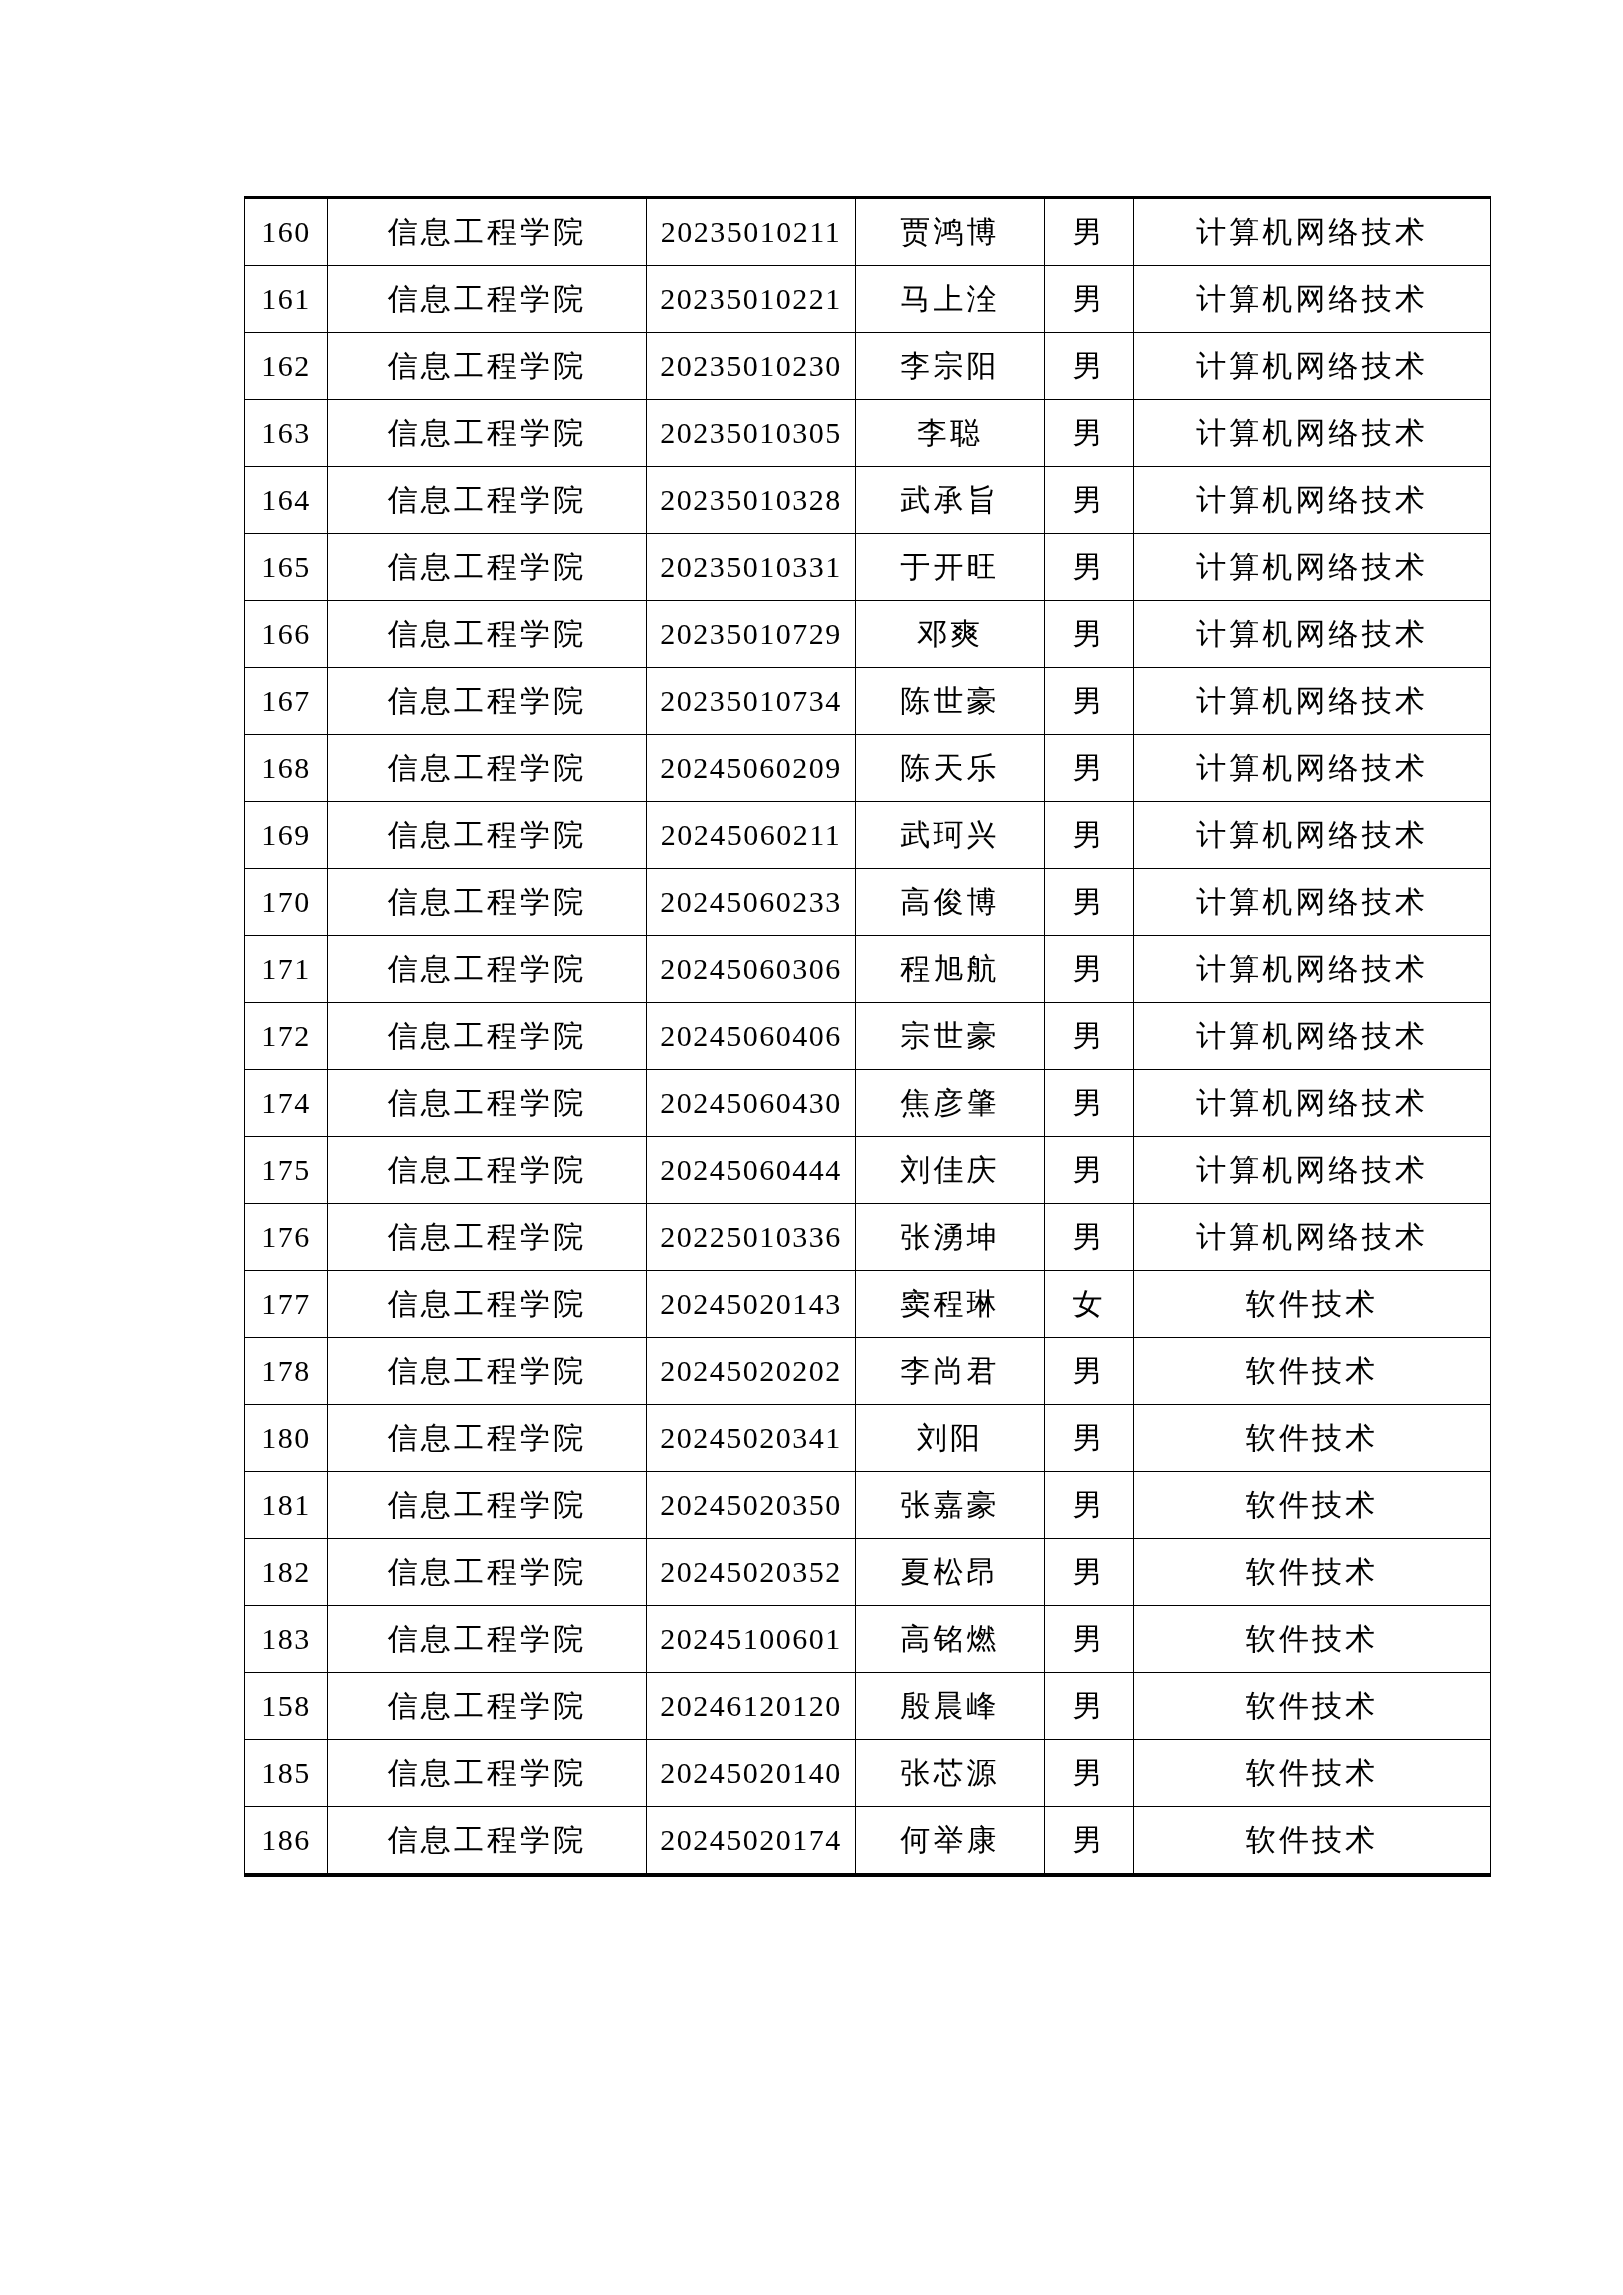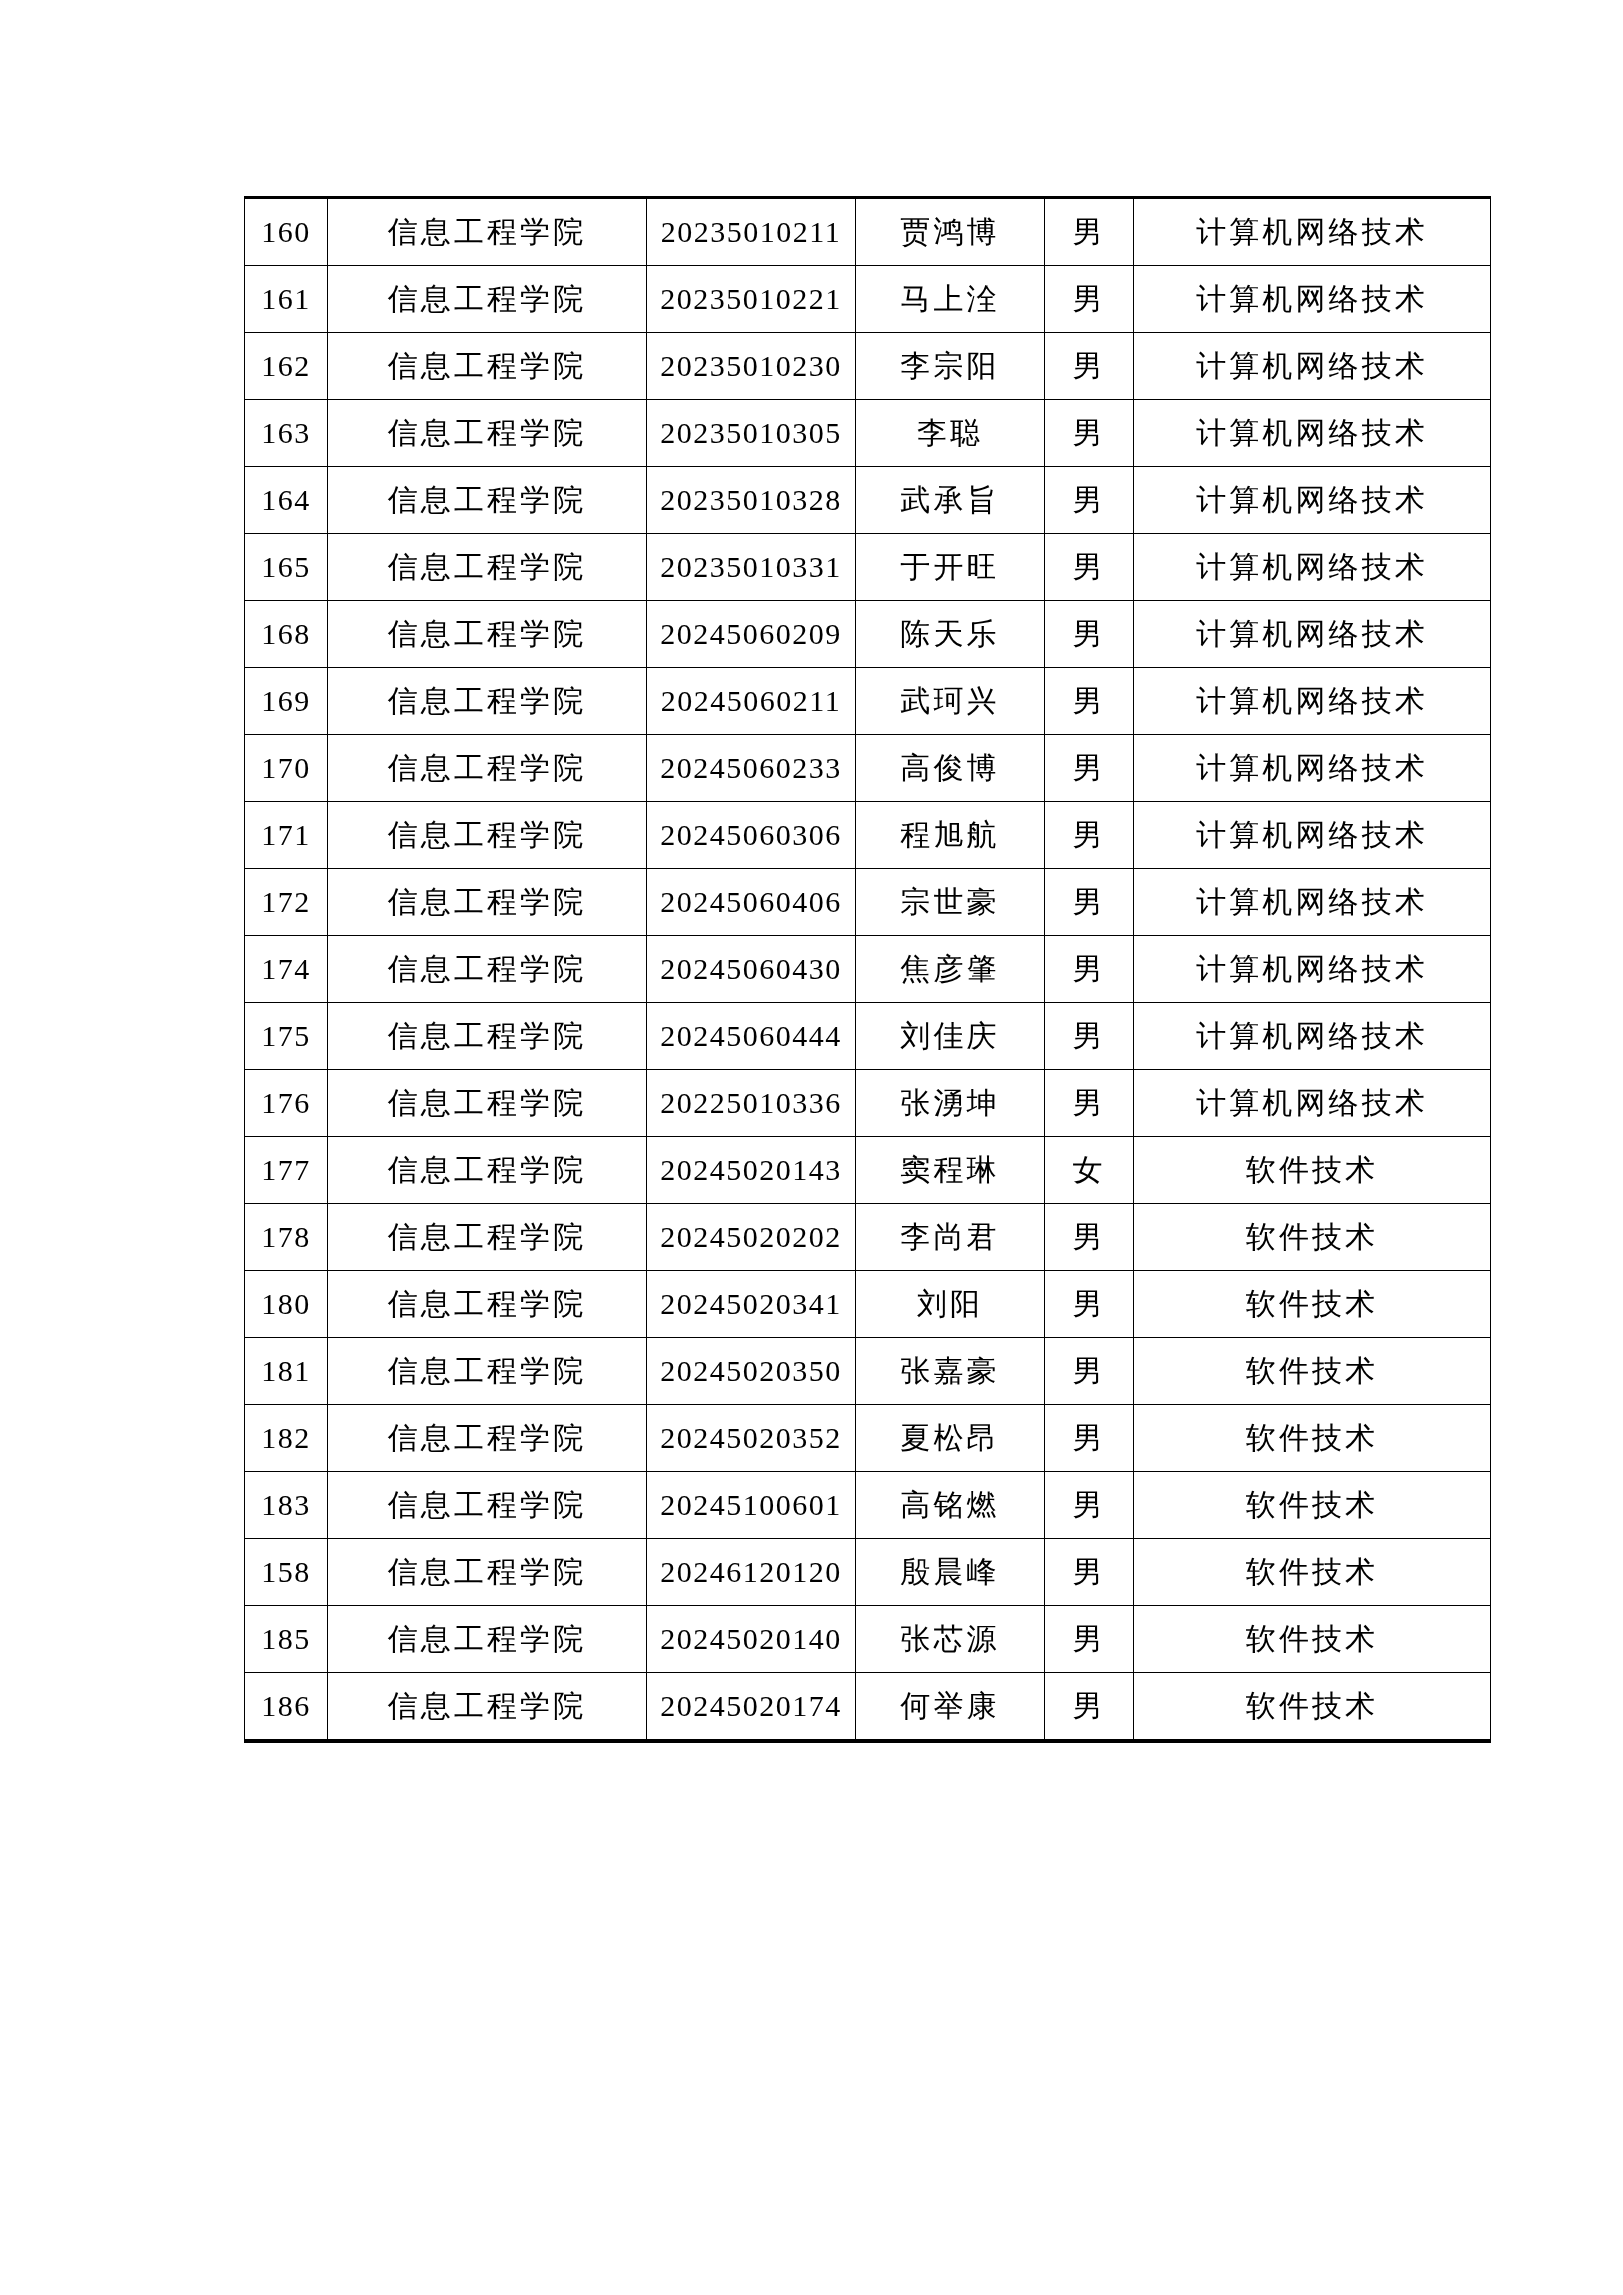--- a/index.html
+++ b/index.html
@@ -105,20 +105,36 @@
       </tr>
         <tr>
         <td class="num">165</td>
         <td class="cn">信息工程学院</td>
         <td class="num">20235010331</td>
         <td class="cn">于开旺</td>
         <td class="cn">男</td>
         <td class="cn">计算机网络技术</td>
       </tr>
         <tr>
+        <td class="num">166</td>
+        <td class="cn">信息工程学院</td>
+        <td class="num">20235010729</td>
+        <td class="cn">邓爽</td>
+        <td class="cn">男</td>
+        <td class="cn">计算机网络技术</td>
+      </tr>
+        <tr>
+        <td class="num">167</td>
+        <td class="cn">信息工程学院</td>
+        <td class="num">20235010734</td>
+        <td class="cn">陈世豪</td>
+        <td class="cn">男</td>
+        <td class="cn">计算机网络技术</td>
+      </tr>
+        <tr>
         <td class="num">168</td>
         <td class="cn">信息工程学院</td>
         <td class="num">20245060209</td>
         <td class="cn">陈天乐</td>
         <td class="cn">男</td>
         <td class="cn">计算机网络技术</td>
       </tr>
         <tr>
         <td class="num">169</td>
         <td class="cn">信息工程学院</td>

